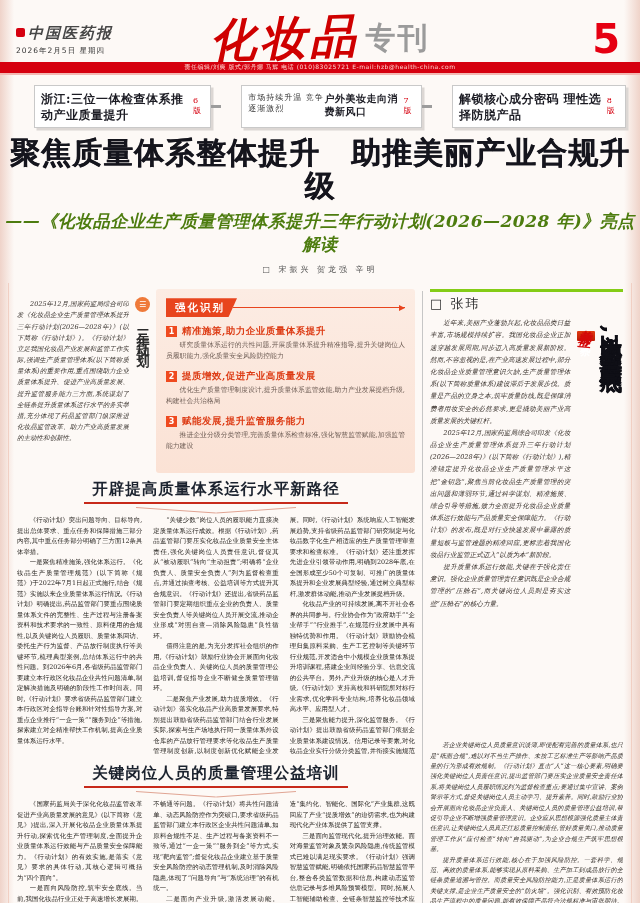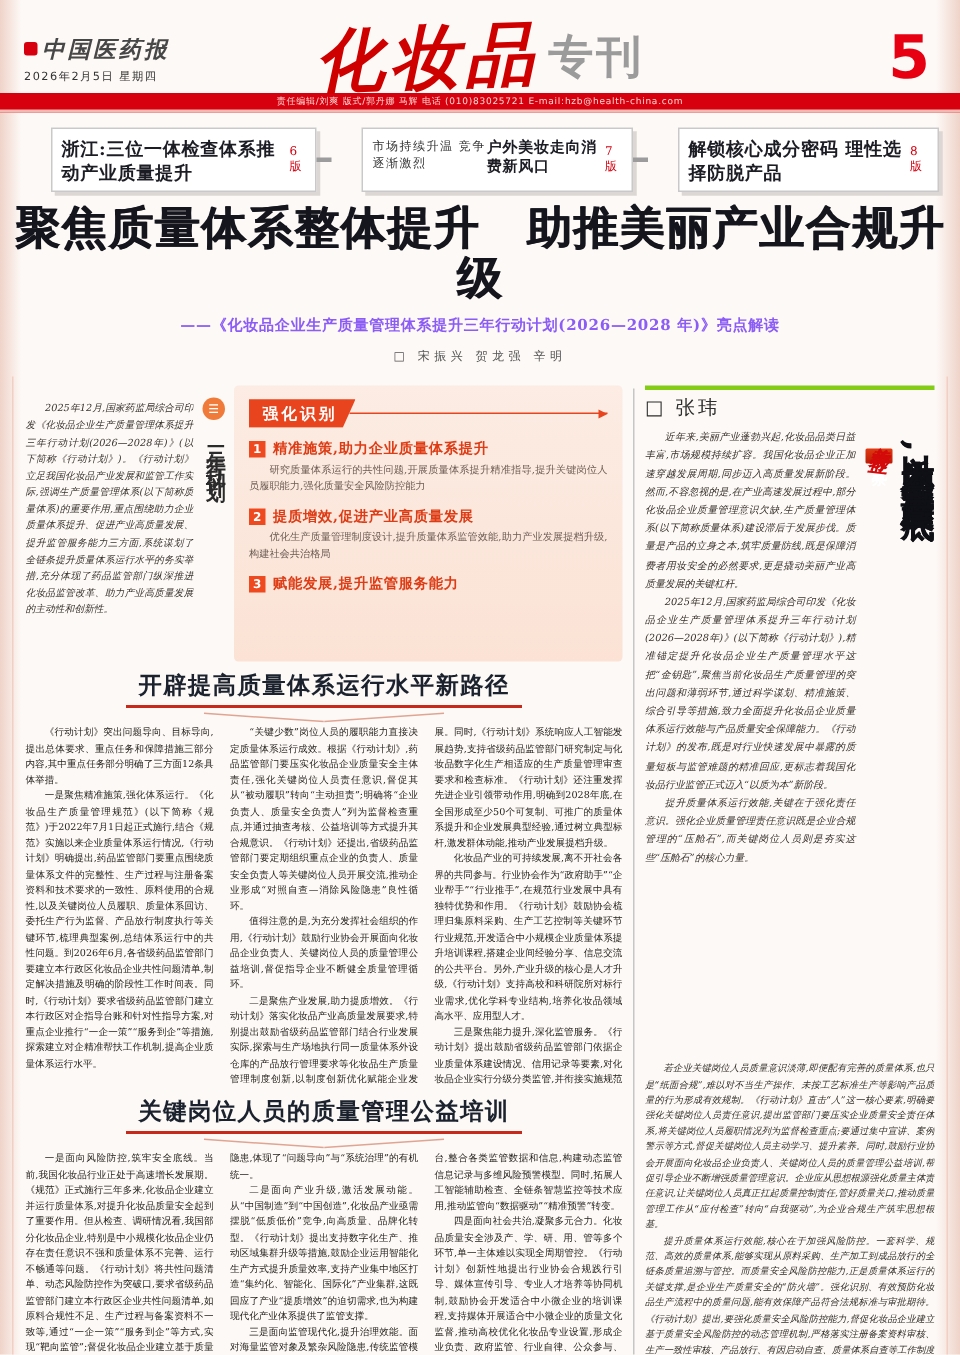--- a/index.html
+++ b/index.html
@@ -36,21 +36,21 @@
   .teaser .t-title{font-size:12px;font-weight:700;color:#1c1c24;letter-spacing:.5px;line-height:1.3;}
   .t2 .t-title{font-size:10px;}
   .teaser .t-page{font-size:8px;color:#d6000f;margin-top:4px;letter-spacing:2px;}
   .t-conn{flex:1;display:flex;align-items:center;justify-content:center;}
   .t-conn i{display:block;width:10px;height:3px;background:#9c9c9c;}
 
   
   .lead{ text-align:center; margin-top:8px;}
   .lead-headline{font-size:30px;font-weight:900;color:#15151d;letter-spacing:1px;line-height:1.1;
     text-shadow:.6px 0 #15151d;}
-  .lead-subhead{font-size:10px;font-weight:700;color:#8b5cf6;margin-top:8px;letter-spacing:.5px;}
+  .lead-subhead{font-size:17px;font-weight:700;color:#4d7c0f;margin-top:8px;letter-spacing:.5px;font-style:italic;}
   .lead-byline{font-size:8px;color:#555;margin-top:8px;letter-spacing:3px;}
 
   
   .frame{margin:8px 8px 0;border-left:1px solid #f1cfc3;border-right:1px solid #f1cfc3;border-bottom:2.5px solid #e4562a;
     padding:6px 8px 10px;display:flex;}
   .main-left{width:398px;}
   .v-divider{width:1px;background:#c6c6c6;margin:2px 7px 0;}
   .observer{flex:1;min-width:0;}
 
   
@@ -177,20 +177,21 @@
               <span class="task-num">2</span>
               <span class="task-title">提质增效,促进产业高质量发展</span>
             </div>
             <div class="task-body">优化生产质量管理制度设计,提升质量体系监管效能,助力产业发展提档升级,构建社会共治格局</div>
           </div>
           <div class="task">
             <div class="task-head">
               <span class="task-num">3</span>
               <span class="task-title">赋能发展,提升监管服务能力</span>
             </div>
+            <div class="task-body">推进企业分级分类管理,完善质量体系检查标准,强化智慧监管赋能,加强监管能力建设</div>
           </div>
         </div>
       </div>
 
       <div class="sec-head">
         <b>开辟提高质量体系运行水平新路径</b>
         <div class="chev"></div>
       </div>
       <div class="cols3 sec1-cols">
           <p>《行动计划》突出问题导向、目标导向,提出总体要求、重点任务和保障措施三部分内容,其中重点任务部分明确了三方面12条具体举措。</p>
@@ -200,20 +201,21 @@
           <p>二是聚焦产业发展,助力提质增效。《行动计划》落实化妆品产业高质量发展要求,特别提出鼓励省级药品监管部门结合行业发展实际,探索与生产场地执行同一质量体系外设仓库的产品放行管理要求等化妆品生产质量管理制度创新,以制度创新优化赋能企业发展。同时,《行动计划》系统响应人工智能发展趋势,支持省级药品监管部门研究制定与化妆品数字化生产相适应的生产质量管理审查要求和检查标准。《行动计划》还注重发挥先进企业引领带动作用,明确到2028年底,在全国形成至少50个可复制、可推广的质量体系提升和企业发展典型经验,通过树立典型标杆,激发群体动能,推动产业发展提档升级。</p>
           <p>化妆品产业的可持续发展,离不开社会各界的共同参与。行业协会作为“政府助手”“企业帮手”“行业推手”,在规范行业发展中具有独特优势和作用。《行动计划》鼓励协会梳理归集原料采购、生产工艺控制等关键环节行业规范,开发适合中小规模企业质量体系提升培训课程,搭建企业间经验分享、信息交流的公共平台。另外,产业升级的核心是人才升级,《行动计划》支持高校和科研院所对标行业需求,优化学科专业结构,培养化妆品领域高水平、应用型人才。</p>
           <p>三是聚焦能力提升,深化监管服务。《行动计划》提出鼓励省级药品监管部门依据企业质量体系建设情况、信用记录等要素,对化妆品企业实行分级分类监管,并衔接实施规范涉企行政检查要求。针对企业在法规落地执行过程中可能遇到的标准不明确等问题,《行动计划》提出研究梳理《规范》适用中的共性问题,通过政策问答、典型案例分析等方式,进一步统一检查标准;鼓励省级药品监管部门制定诸如《规范》等规范性文件的指南手册,强化法规落地的操作性。在这方面,山东省药监局已有实践。2026年12月,该局发布《山东省化妆品注册人、备案人和受托生产企业质量安全责任清单》,梳理明确企业应当履行的责任和义务,将其细化为101项“可操作、可验证”的具体内容,为企业提供了清晰的合规指引。</p>
         </div>
 
       <div class="sec-head">
         <b>关键岗位人员的质量管理公益培训</b>
         <div class="chev"></div>
       </div>
       <div class="cols3 sec2-cols">
+          <p>《国家药监局关于深化化妆品监管改革促进产业高质量发展的意见》(以下简称《意见》)提出,深入开展化妆品企业质量体系提升行动,探索优化生产管理制度,全面提升企业质量体系运行效能与产品质量安全保障能力。《行动计划》的有效实施,是落实《意见》要求的具体行动,其核心逻辑可概括为“四个面向”。</p>
           <p>一是面向风险防控,筑牢安全底线。当前,我国化妆品行业正处于高速增长发展期。《规范》正式施行三年多来,化妆品企业建立并运行质量体系,对提升化妆品质量安全起到了重要作用。但从检查、调研情况看,我国部分化妆品企业,特别是中小规模化妆品企业仍存在责任意识不强和质量体系不完善、运行不畅通等问题。《行动计划》将共性问题清单、动态风险防控作为突破口,要求省级药品监管部门建立本行政区企业共性问题清单,如原料合规性不足、生产过程与备案资料不一致等,通过“一企一策”“服务到企”等方式,实现“靶向监管”;督促化妆品企业建立基于质量安全风险防控的动态管理机制,及时消除风险隐患,体现了“问题导向”与“系统治理”的有机统一。</p>
           <p>二是面向产业升级,激活发展动能。从“中国制造”到“中国创造”,化妆品产业亟需摆脱“低质低价”竞争,向高质量、品牌化转型。《行动计划》提出支持数字化生产、推动区域集群升级等措施,鼓励企业运用智能化生产方式提升质量效率,支持产业集中地区打造“集约化、智能化、国际化”产业集群,这既回应了产业“提质增效”的迫切需求,也为构建现代化产业体系提供了监管支撑。</p>
           <p>三是面向监管现代化,提升治理效能。面对海量监管对象及繁杂风险隐患,传统监管模式已难以满足现实要求。《行动计划》强调智慧监管赋能,明确依托国家药品智慧监管平台,整合各类监管数据和信息,构建动态监管信息记录与多维风险预警模型。同时,拓展人工智能辅助检查、全链条智慧监控等技术应用,推动监管向“数据驱动”“精准预警”转变。</p>
           <p>四是面向社会共治,凝聚多元合力。化妆品质量安全涉及产、学、研、用、管等多个环节,单一主体难以实现全周期管控。《行动计划》创新性地提出行业协会合规践行引导、媒体宣传引导、专业人才培养等协同机制,鼓励协会开发适合中小微企业的培训课程,支持媒体开展适合中小微企业的质量文化监督,推动高校优化化妆品专业设置,形成企业负责、政府监管、行业自律、公众参与、媒体监督、法治保障的共治格局。</p>
 
       </div>
     </div>
 
     <div class="v-divider"></div>
 

